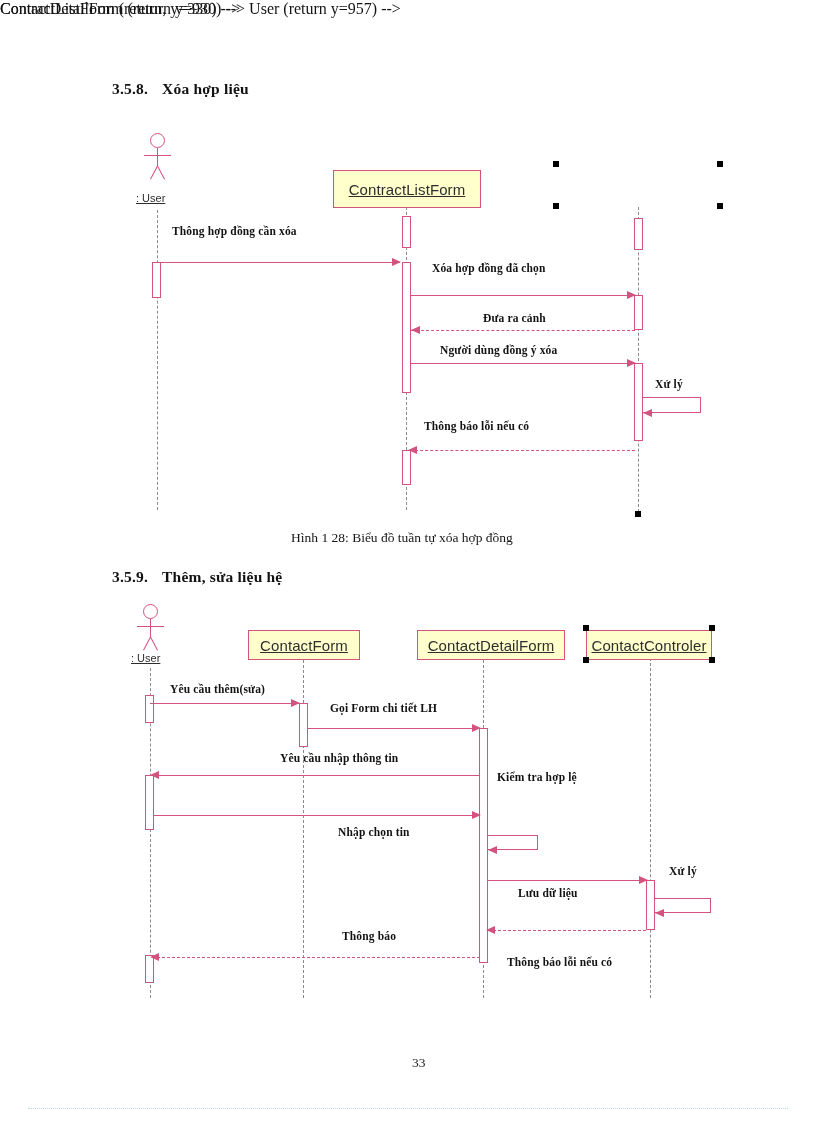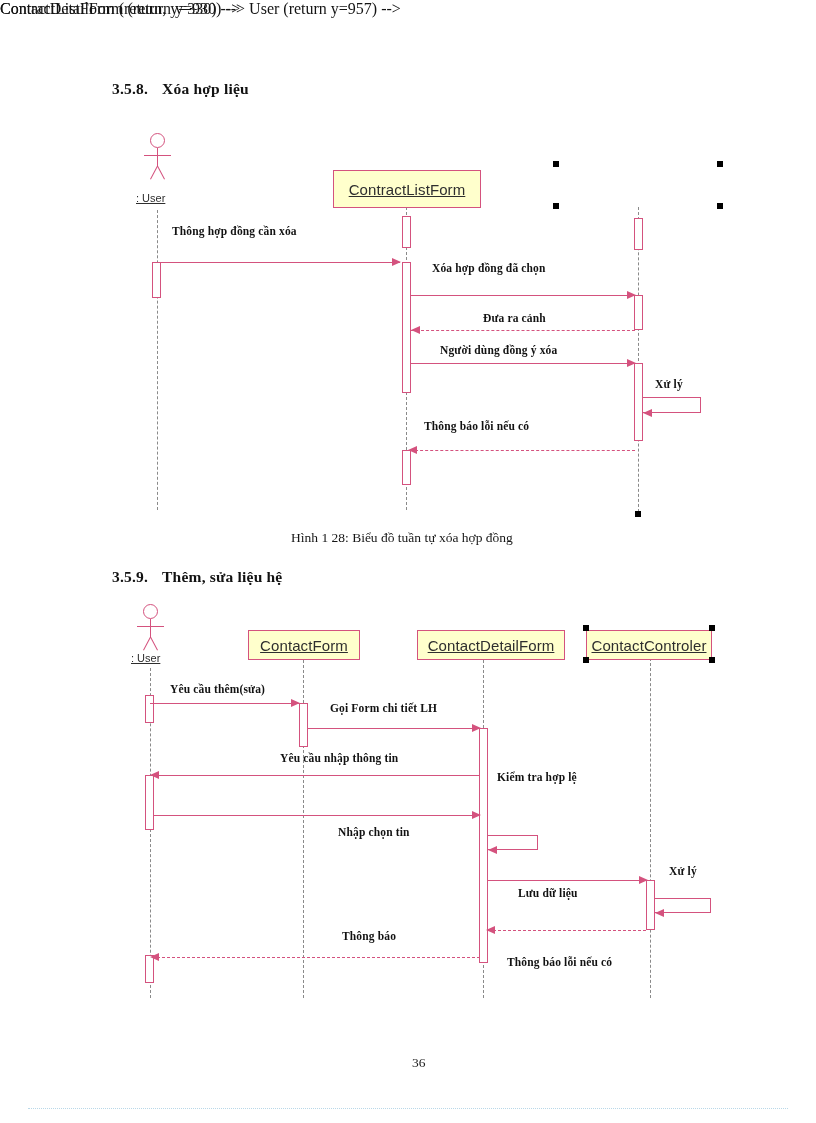--- a/index.html
+++ b/index.html
@@ -338,16 +338,16 @@
     <div class="msg-label" style="left:342px; top:930px;">Thông báo</div>
     <div class="msg dashed" style="left:488px; top:930px; width:158px;"></div>
     <div class="arrow left" style="left:486px; top:925.5px;"></div>
 
      User (return y=957) --&gt;
     <div class="msg-label" style="left:507px; top:956px;">Thông báo lỗi nếu có</div>
     <div class="msg dashed" style="left:152px; top:957px; width:328px;"></div>
     <div class="arrow left" style="left:150px; top:952.5px;"></div>
   </div>
 
-  <div class="page-number" style="left:412px; top:1055px;">36</div>
+  <div class="page-number" style="left:412px; top:1055px;">33</div>
 
   <div class="footer-rule"></div>
 </div>
 
 </body></html>

